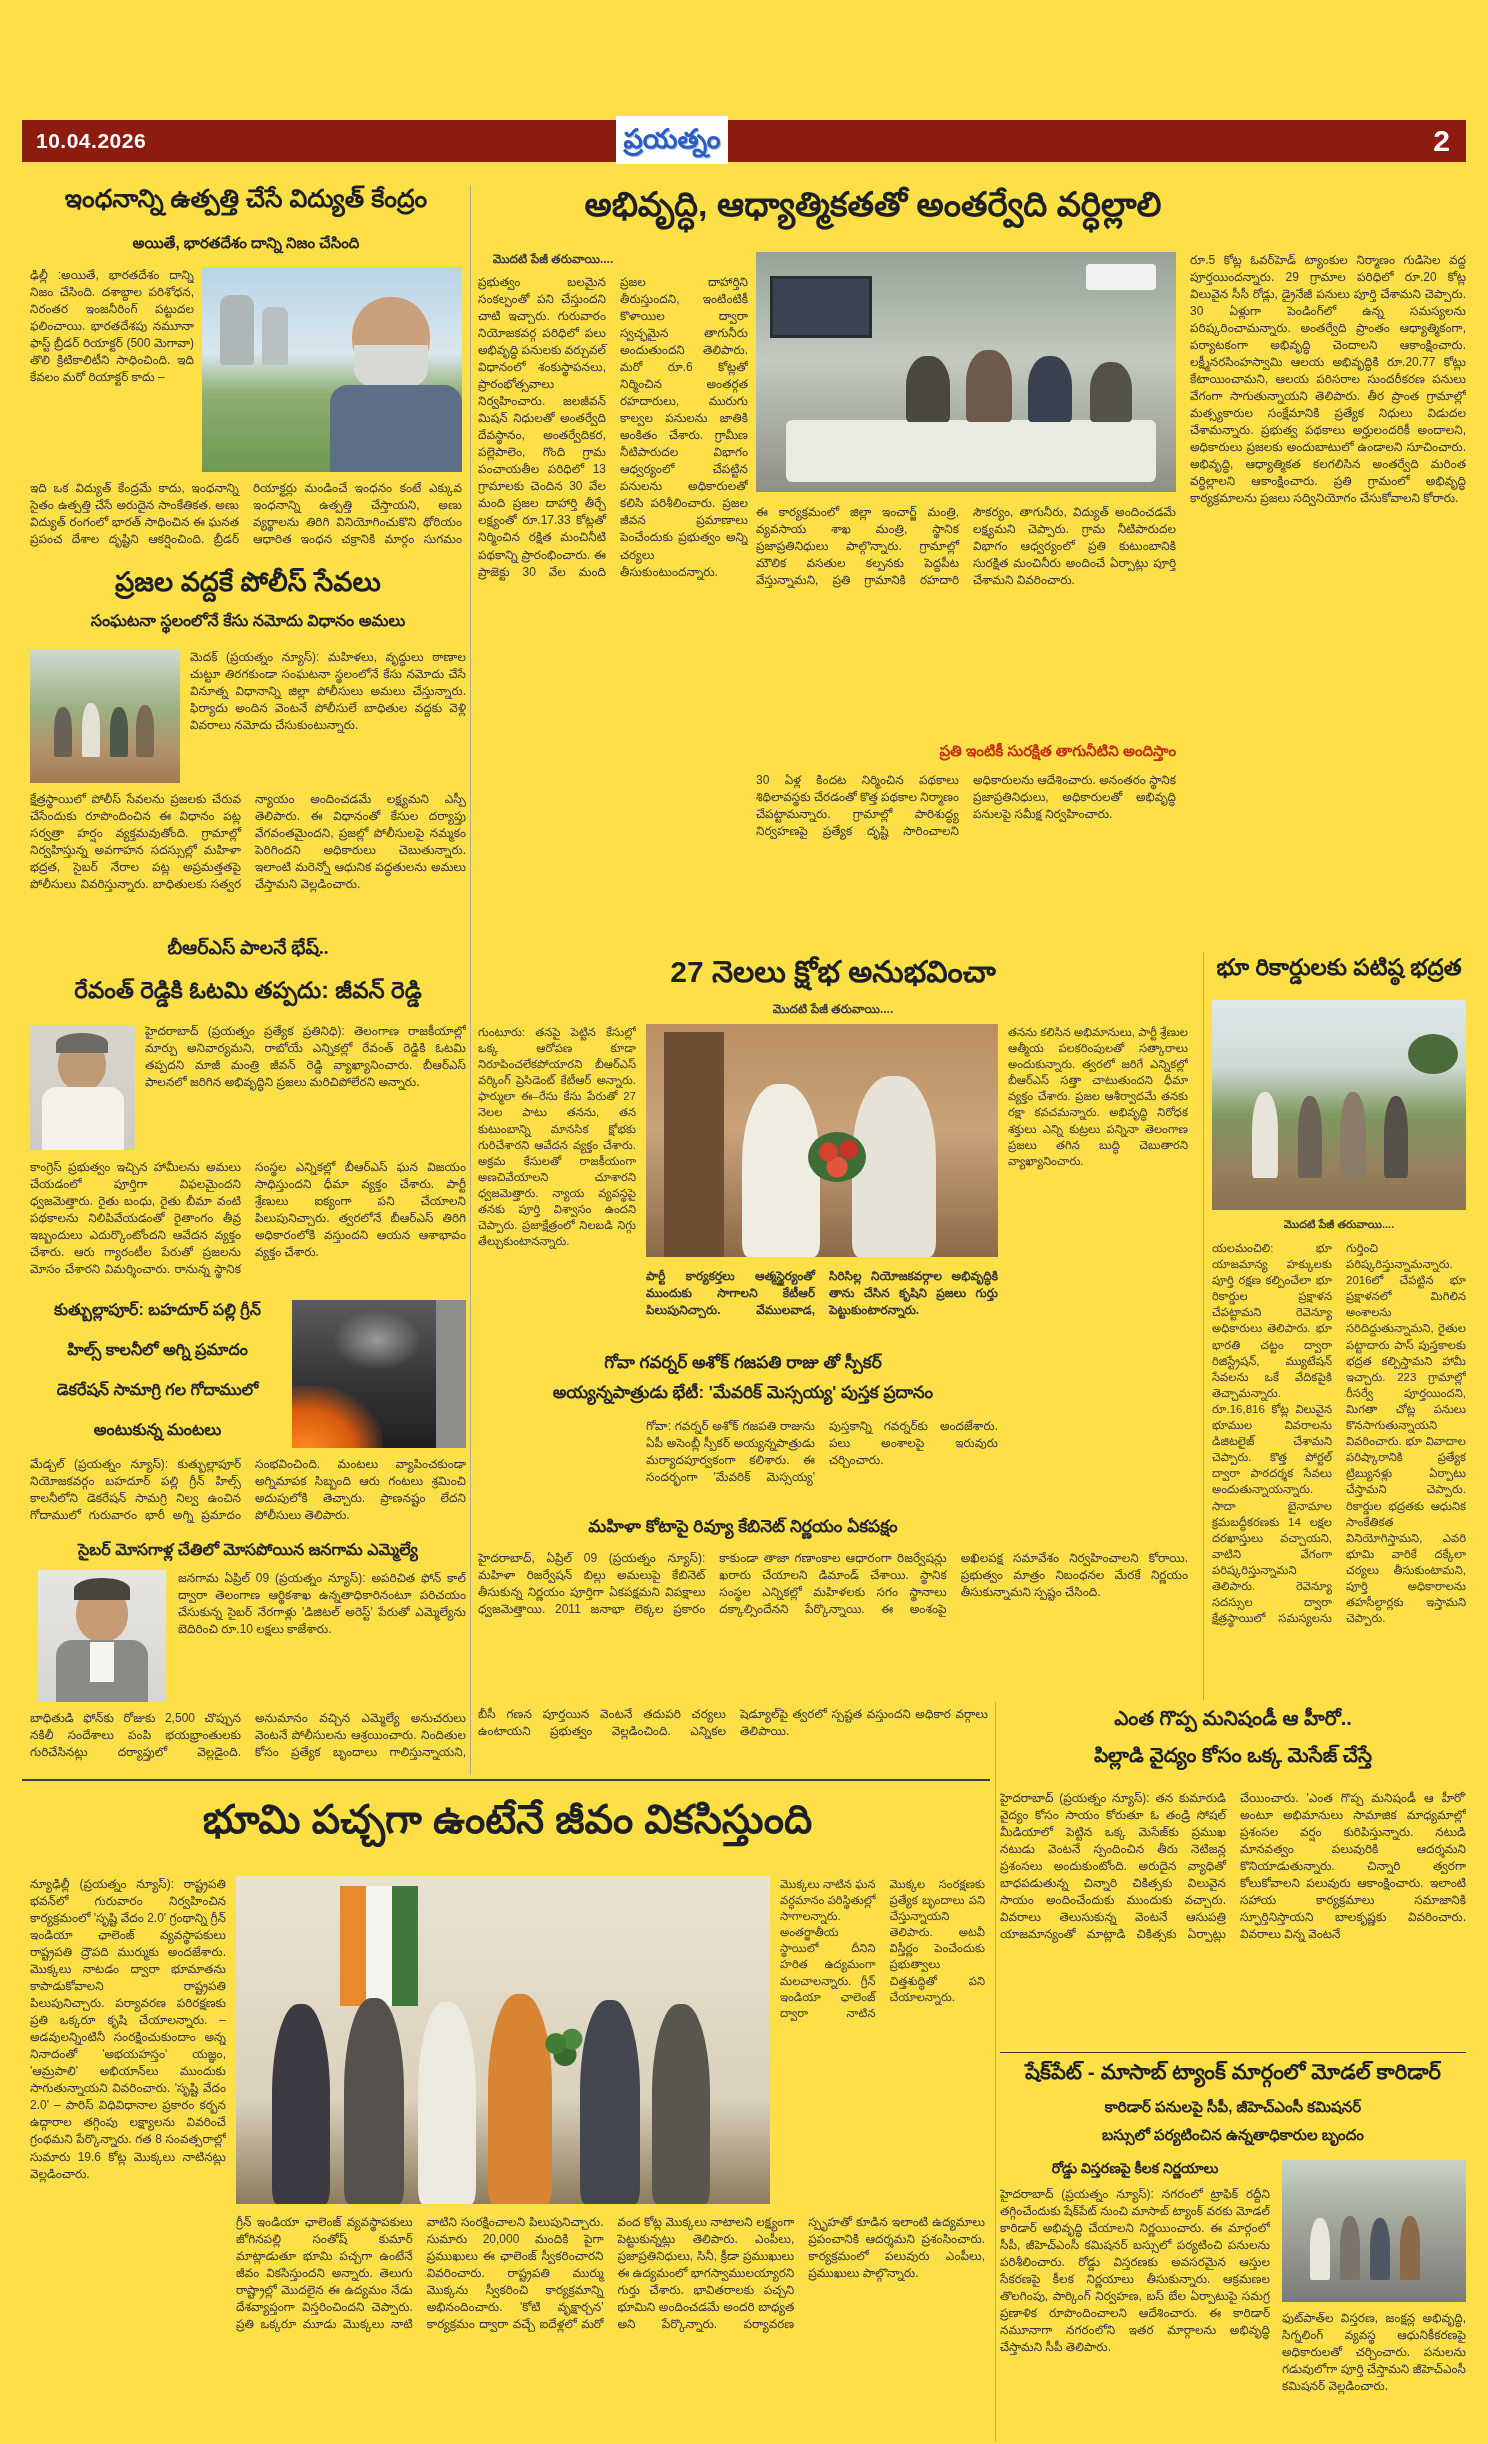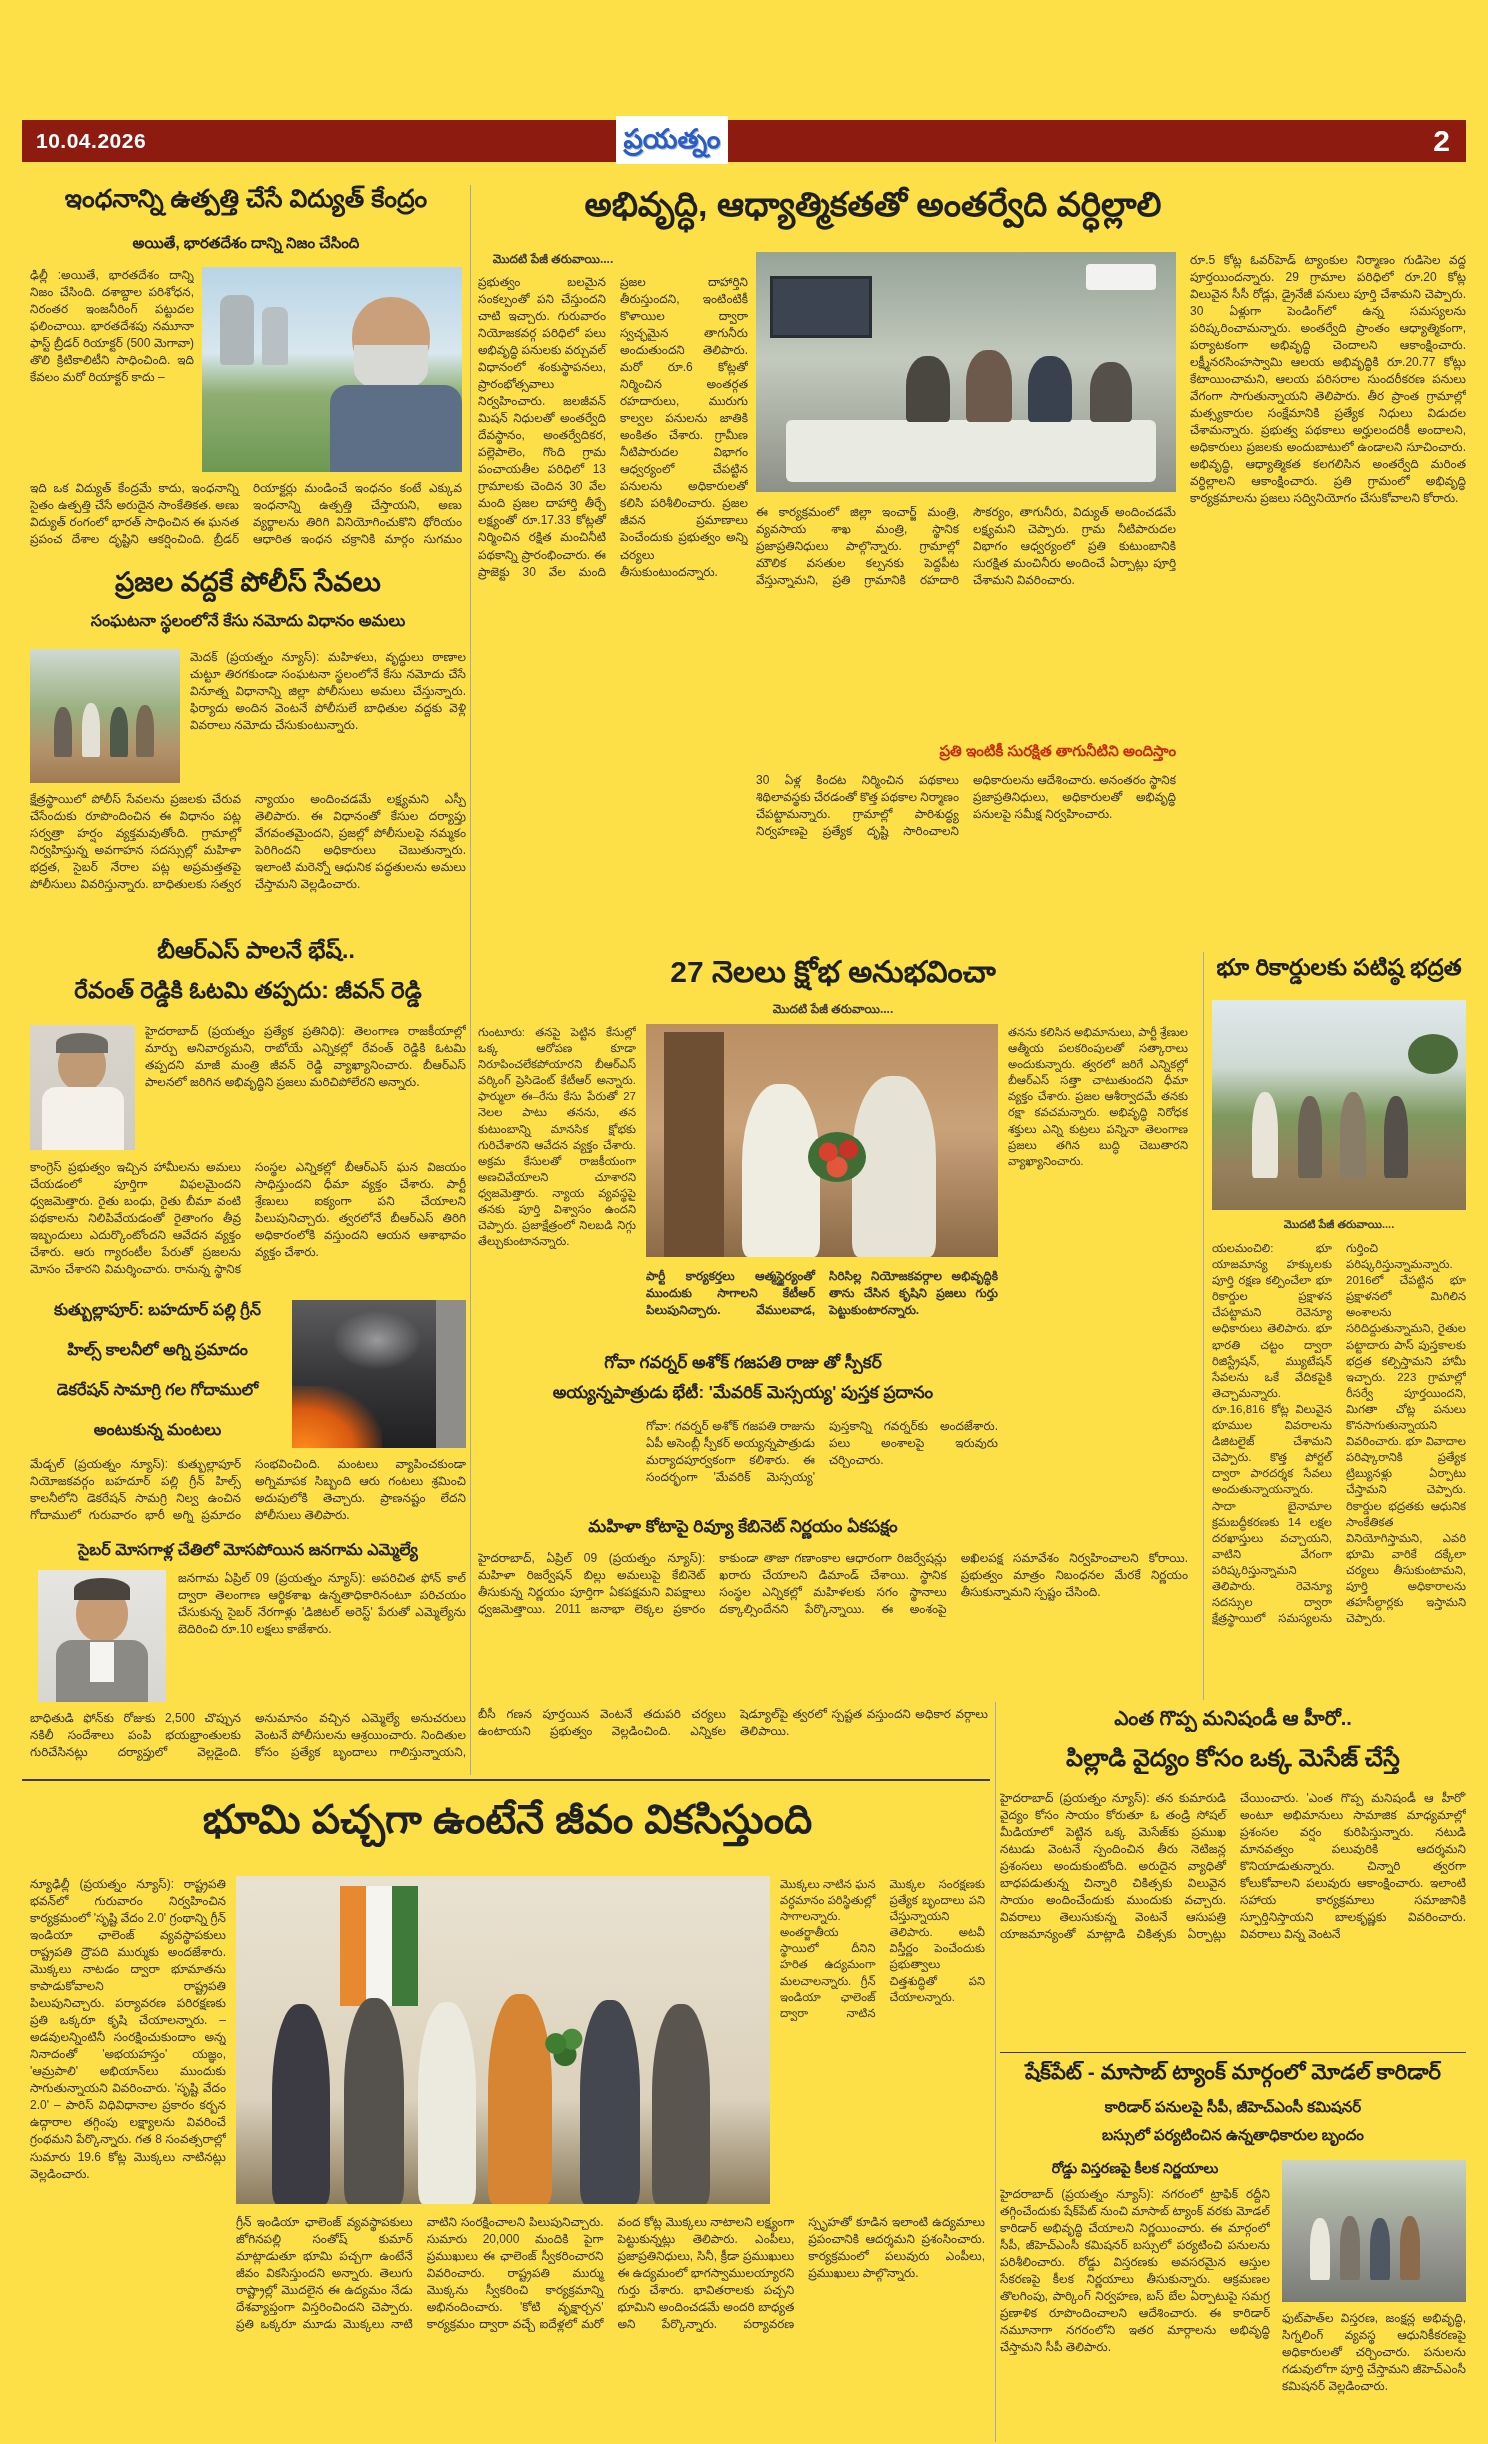--- a/index.html
+++ b/index.html
@@ -94,21 +94,21 @@
       <div class="pchild fig" style="left:24px;top:58px;width:18px;height:50px;background:#6b6257;"></div>
       <div class="pchild fig" style="left:52px;top:54px;width:18px;height:54px;background:#e3e0d6;"></div>
       <div class="pchild fig" style="left:80px;top:58px;width:18px;height:50px;background:#4e5a4a;"></div>
       <div class="pchild fig" style="left:106px;top:56px;width:18px;height:52px;background:#7a6a54;"></div>
     </div>
     <div class="abs bt" style="left:160px;top:84px;width:276px;height:134px;">మెదక్ (ప్రయత్నం న్యూస్): మహిళలు, వృద్ధులు ఠాణాల చుట్టూ తిరగకుండా సంఘటనా స్థలంలోనే కేసు నమోదు చేసే వినూత్న విధానాన్ని జిల్లా పోలీసులు అమలు చేస్తున్నారు. ఫిర్యాదు అందిన వెంటనే పోలీసులే బాధితుల వద్దకు వెళ్లి వివరాలు నమోదు చేసుకుంటున్నారు.</div>
     <div class="abs bt cols2" style="left:0;top:226px;width:436px;height:138px;">క్షేత్రస్థాయిలో పోలీస్ సేవలను ప్రజలకు చేరువ చేసేందుకు రూపొందించిన ఈ విధానం పట్ల సర్వత్రా హర్షం వ్యక్తమవుతోంది. గ్రామాల్లో నిర్వహిస్తున్న అవగాహన సదస్సుల్లో మహిళా భద్రత, సైబర్ నేరాల పట్ల అప్రమత్తతపై పోలీసులు వివరిస్తున్నారు. బాధితులకు సత్వర న్యాయం అందించడమే లక్ష్యమని ఎస్పీ తెలిపారు. ఈ విధానంతో కేసుల దర్యాప్తు వేగవంతమైందని, ప్రజల్లో పోలీసులపై నమ్మకం పెరిగిందని అధికారులు చెబుతున్నారు. ఇలాంటి మరెన్నో ఆధునిక పద్ధతులను అమలు చేస్తామని వెల్లడించారు.</div>
   </div>
 
   <div class="abs" style="left:30px;top:935px;width:436px;height:355px;">
-    <div class="abs hl" style="left:8px;top:2px;width:436px;font-size:23px;">బీఆర్ఎస్ పాలనే భేష్..</div>
+    <div class="abs hl" style="left:0;top:2px;width:436px;font-size:19px;font-family:Liberation Serif, serif;">బీఆర్ఎస్ పాలనే భేష్..</div>
     <div class="abs hl" style="left:0;top:42px;width:436px;font-size:23px;">రేవంత్ రెడ్డికి ఓటమి తప్పదు: జీవన్ రెడ్డి</div>
     <div class="abs photo ph-portrait1" style="left:0;top:90px;width:105px;height:125px;">
       <div class="pchild" style="left:28px;top:14px;width:48px;height:52px;background:#c09a74;border-radius:48%;"></div>
       <div class="pchild" style="left:26px;top:8px;width:52px;height:20px;background:#6e6a64;border-radius:50% 50% 0 0;"></div>
       <div class="pchild" style="left:12px;top:62px;width:82px;height:63px;background:#f3f1ea;border-radius:14px 14px 0 0;"></div>
     </div>
     <div class="abs bt" style="left:115px;top:88px;width:321px;height:128px;">హైదరాబాద్ (ప్రయత్నం ప్రత్యేక ప్రతినిధి): తెలంగాణ రాజకీయాల్లో మార్పు అనివార్యమని, రాబోయే ఎన్నికల్లో రేవంత్ రెడ్డికి ఓటమి తప్పదని మాజీ మంత్రి జీవన్ రెడ్డి వ్యాఖ్యానించారు. బీఆర్ఎస్ పాలనలో జరిగిన అభివృద్ధిని ప్రజలు మరిచిపోలేరని అన్నారు.</div>
     <div class="abs bt cols2" style="left:0;top:224px;width:436px;height:128px;">కాంగ్రెస్ ప్రభుత్వం ఇచ్చిన హామీలను అమలు చేయడంలో పూర్తిగా విఫలమైందని ధ్వజమెత్తారు. రైతు బంధు, రైతు బీమా వంటి పథకాలను నిలిపివేయడంతో రైతాంగం తీవ్ర ఇబ్బందులు ఎదుర్కొంటోందని ఆవేదన వ్యక్తం చేశారు. ఆరు గ్యారంటీల పేరుతో ప్రజలను మోసం చేశారని విమర్శించారు. రానున్న స్థానిక సంస్థల ఎన్నికల్లో బీఆర్ఎస్ ఘన విజయం సాధిస్తుందని ధీమా వ్యక్తం చేశారు. పార్టీ శ్రేణులు ఐక్యంగా పని చేయాలని పిలుపునిచ్చారు. త్వరలోనే బీఆర్ఎస్ తిరిగి అధికారంలోకి వస్తుందని ఆయన ఆశాభావం వ్యక్తం చేశారు.</div>
   </div>
 
@@ -165,21 +165,21 @@
       <div class="pchild fig" style="left:128px;top:92px;width:26px;height:86px;background:#8a7d68;"></div>
       <div class="pchild fig" style="left:172px;top:96px;width:24px;height:82px;background:#55504a;"></div>
       <div class="pchild" style="left:196px;top:34px;width:50px;height:40px;background:#4c6b3a;border-radius:50%;"></div>
     </div>
     <div class="abs cont" style="left:0;top:268px;width:254px;font-size:11px;">మొదటి పేజీ తరువాయి....</div>
     <div class="abs bt-sm cols2" style="left:0;top:290px;width:254px;height:450px;">యలమంచిలి: భూ యాజమాన్య హక్కులకు పూర్తి రక్షణ కల్పించేలా భూ రికార్డుల ప్రక్షాళన చేపట్టామని రెవెన్యూ అధికారులు తెలిపారు. భూ భారతి చట్టం ద్వారా రిజిస్ట్రేషన్, మ్యుటేషన్ సేవలను ఒకే వేదికపైకి తెచ్చామన్నారు. రూ.16,816 కోట్ల విలువైన భూముల వివరాలను డిజిటలైజ్ చేశామని చెప్పారు. కొత్త పోర్టల్ ద్వారా పారదర్శక సేవలు అందుతున్నాయన్నారు. సాదా బైనామాల క్రమబద్ధీకరణకు 14 లక్షల దరఖాస్తులు వచ్చాయని, వాటిని వేగంగా పరిష్కరిస్తున్నామని తెలిపారు. రెవెన్యూ సదస్సుల ద్వారా క్షేత్రస్థాయిలో సమస్యలను గుర్తించి పరిష్కరిస్తున్నామన్నారు. 2016లో చేపట్టిన భూ ప్రక్షాళనలో మిగిలిన అంశాలను సరిదిద్దుతున్నామని, రైతుల పట్టాదారు పాస్ పుస్తకాలకు భద్రత కల్పిస్తామని హామీ ఇచ్చారు. 223 గ్రామాల్లో రీసర్వే పూర్తయిందని, మిగతా చోట్ల పనులు కొనసాగుతున్నాయని వివరించారు. భూ వివాదాల పరిష్కారానికి ప్రత్యేక ట్రిబ్యునళ్లు ఏర్పాటు చేస్తామని చెప్పారు. రికార్డుల భద్రతకు ఆధునిక సాంకేతికత వినియోగిస్తామని, ఎవరి భూమి వారికే దక్కేలా చర్యలు తీసుకుంటామని, పూర్తి అధికారాలను తహసీల్దార్లకు ఇస్తామని చెప్పారు.</div>
   </div>
 
   <div class="abs" style="left:1000px;top:1702px;width:466px;height:350px;">
     <div class="abs sub" style="left:0;top:4px;width:466px;font-size:20px;">ఎంత గొప్ప మనిషండీ ఆ హీరో..</div>
-    <div class="abs hl" style="left:0;top:42px;width:466px;font-size:24px;">పిల్లాడి వైద్యం కోసం ఒక్క మెసేజ్ చేస్తే</div>
+    <div class="abs hl" style="left:0;top:42px;width:466px;font-size:20px;">పిల్లాడి వైద్యం కోసం ఒక్క మెసేజ్ చేస్తే</div>
     <div class="abs bt cols2" style="left:0;top:88px;width:466px;height:252px;">హైదరాబాద్ (ప్రయత్నం న్యూస్): తన కుమారుడి వైద్యం కోసం సాయం కోరుతూ ఓ తండ్రి సోషల్ మీడియాలో పెట్టిన ఒక్క మెసేజ్‌కు ప్రముఖ నటుడు వెంటనే స్పందించిన తీరు నెటిజన్ల ప్రశంసలు అందుకుంటోంది. అరుదైన వ్యాధితో బాధపడుతున్న చిన్నారి చికిత్సకు విలువైన సాయం అందించేందుకు ముందుకు వచ్చారు. వివరాలు తెలుసుకున్న వెంటనే ఆసుపత్రి యాజమాన్యంతో మాట్లాడి చికిత్సకు ఏర్పాట్లు చేయించారు. 'ఎంత గొప్ప మనిషండీ ఆ హీరో' అంటూ అభిమానులు సామాజిక మాధ్యమాల్లో ప్రశంసల వర్షం కురిపిస్తున్నారు. నటుడి మానవత్వం పలువురికి ఆదర్శమని కొనియాడుతున్నారు. చిన్నారి త్వరగా కోలుకోవాలని పలువురు ఆకాంక్షించారు. ఇలాంటి సహాయ కార్యక్రమాలు సమాజానికి స్ఫూర్తినిస్తాయని బాలకృష్ణకు వివరించారు. వివరాలు విన్న వెంటనే</div>
   </div>
 
   <div class="abs" style="left:1000px;top:2058px;width:466px;height:386px;">
     <div class="abs hl" style="left:0;top:2px;width:466px;font-size:21px;">షేక్‌పేట్ - మాసాబ్ ట్యాంక్ మార్గంలో మోడల్ కారిడార్</div>
     <div class="abs sub" style="left:0;top:40px;width:466px;font-size:15px;">కారిడార్ పనులపై సీపీ, జీహెచ్ఎంసీ కమిషనర్</div>
     <div class="abs sub" style="left:0;top:68px;width:466px;font-size:15px;">బస్సులో పర్యటించిన ఉన్నతాధికారుల బృందం</div>
     <div class="abs sub" style="left:0;top:102px;width:270px;font-size:14px;">రోడ్డు విస్తరణపై కీలక నిర్ణయాలు</div>
     <div class="abs bt" style="left:0;top:128px;width:270px;height:250px;">హైదరాబాద్ (ప్రయత్నం న్యూస్): నగరంలో ట్రాఫిక్ రద్దీని తగ్గించేందుకు షేక్‌పేట్ నుంచి మాసాబ్ ట్యాంక్ వరకు మోడల్ కారిడార్ అభివృద్ధి చేయాలని నిర్ణయించారు. ఈ మార్గంలో సీపీ, జీహెచ్ఎంసీ కమిషనర్ బస్సులో పర్యటించి పనులను పరిశీలించారు. రోడ్డు విస్తరణకు అవసరమైన ఆస్తుల సేకరణపై కీలక నిర్ణయాలు తీసుకున్నారు. ఆక్రమణల తొలగింపు, పార్కింగ్ నిర్వహణ, బస్ బేల ఏర్పాటుపై సమగ్ర ప్రణాళిక రూపొందించాలని ఆదేశించారు. ఈ కారిడార్ నమూనాగా నగరంలోని ఇతర మార్గాలను అభివృద్ధి చేస్తామని సీపీ తెలిపారు.</div>
     <div class="abs photo ph-corridor" style="left:282px;top:102px;width:184px;height:142px;">

